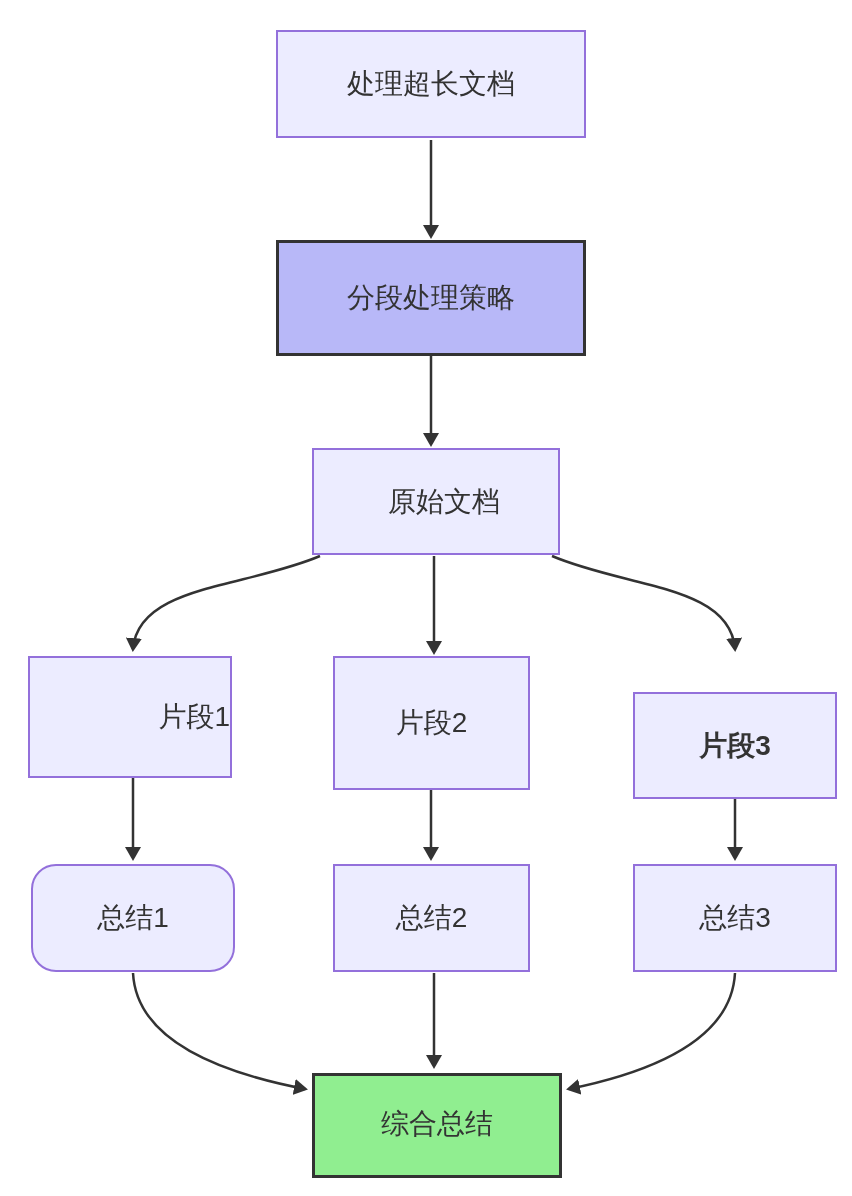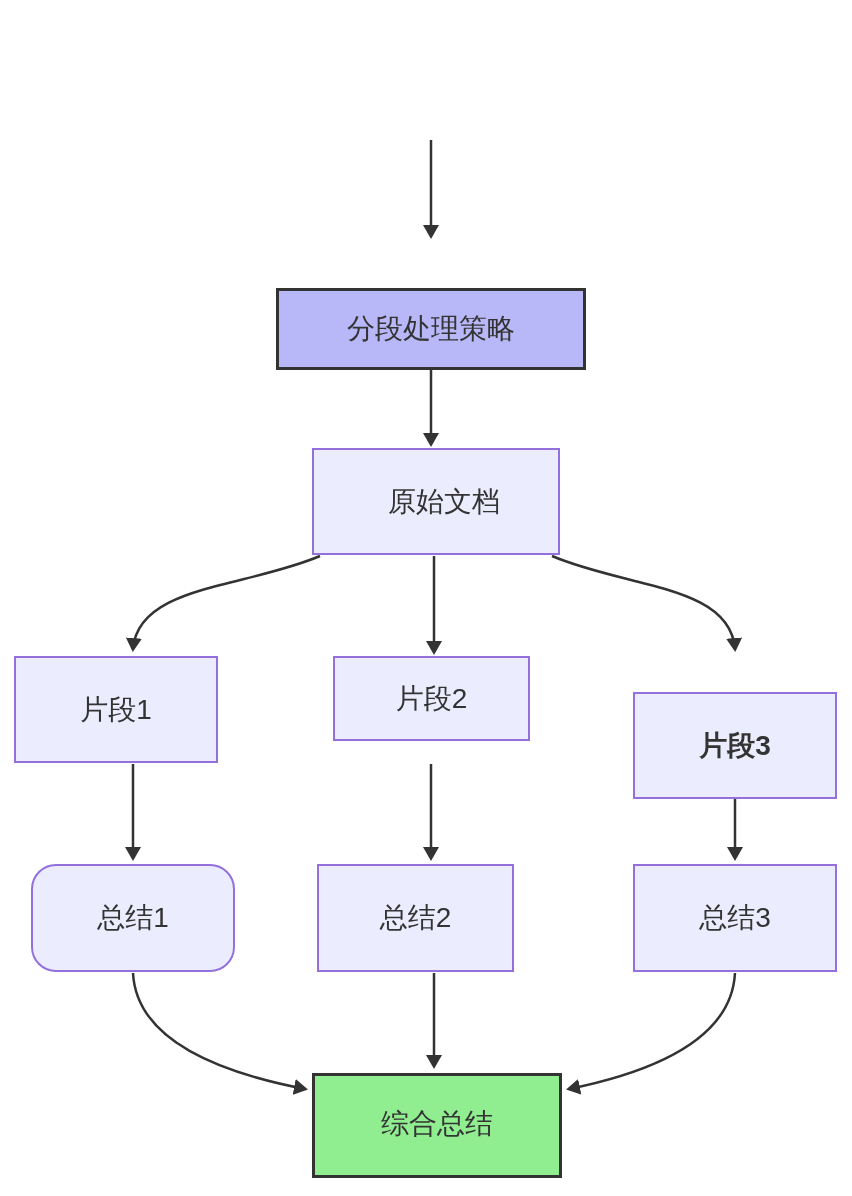--- a/index.html
+++ b/index.html
@@ -41,27 +41,27 @@
   .node.highlight {
     background: var(--highlight_fill, #B8B8F8);
     border: 3.5px solid var(--highlight_border, #333333);
   }
   .node.success {
     background: var(--success_fill, #90EE90);
     border: 3.5px solid var(--success_border, #333333);
   }
   
   .n-a  { left: 276px; top:   30px; width: 310px; height: 108px; }
-  .n-b  { left: 276px; top:  240px; width: 310px; height: 82px; margin-top: 48px; }
+  .n-b  { left: 276px; top:  240px; width: 310px; height: 116px; }
   .n-c  { left: 312px; top:  448px; width: 248px; height: 107px; padding-left: 16px; }
-  .n-d1 { left:  14px; top:  656px; width: 204px; height: 107px; }
-  .n-d2 { left: 333px; top:  656px; width: 197px; height: 85px; }
+  .n-d1 { left:  28px; top:  656px; width: 204px; height: 122px; justify-content: flex-end; }
+  .n-d2 { left: 333px; top:  656px; width: 197px; height: 134px; }
   .n-d3 { left: 633px; top:  692px; width: 204px; height: 107px; font-weight: bold; }
   .n-e1 { left:  31px; top:  864px; width: 204px; height: 108px; border-radius: 25px; }
-  .n-e2 { left: 317px; top:  864px; width: 197px; height: 108px; }
+  .n-e2 { left: 333px; top:  864px; width: 197px; height: 108px; }
   .n-e3 { left: 633px; top:  864px; width: 204px; height: 108px; text-align: center; }
   .n-f  { left: 312px; top: 1073px; width: 250px; height: 105px; font-family: Liberation Mono, monospace; }
 </style>
 </head>
 <body>
 
 <div class="canvas">
 
   <svg class="edges" width="852" height="1196" viewBox="0 0 852 1196">
     <defs>
@@ -75,20 +75,23 @@
     <path class="edge" d="M434,556 L434,652" marker-end="url(#arrow)"></path>
     <path class="edge" d="M552,556 C627,588 730,585 735,649" marker-end="url(#arrow)"></path>
     <path class="edge" d="M133,764 L133,858" marker-end="url(#arrow)"></path>
     <path class="edge" d="M431,764 L431,858" marker-end="url(#arrow)"></path>
     <path class="edge" d="M735,764 L735,858" marker-end="url(#arrow)"></path>
     <path class="edge" d="M133,973 C136,1030 196,1068 305,1089" marker-end="url(#arrow)"></path>
     <path class="edge" d="M434,973 L434,1066" marker-end="url(#arrow)"></path>
     <path class="edge" d="M735,973 C732,1030 672,1068 569,1089" marker-end="url(#arrow)"></path>
   </svg>
 
+  <div class="node n-a">
+    <span>处理超长文档</span>
+  </div>
 
   <div class="node highlight n-b">
     <span>分段处理策略</span>
   </div>
 
   <div class="node n-c">
     <span>原始文档</span>
   </div>
 
   <div class="node n-d1">

